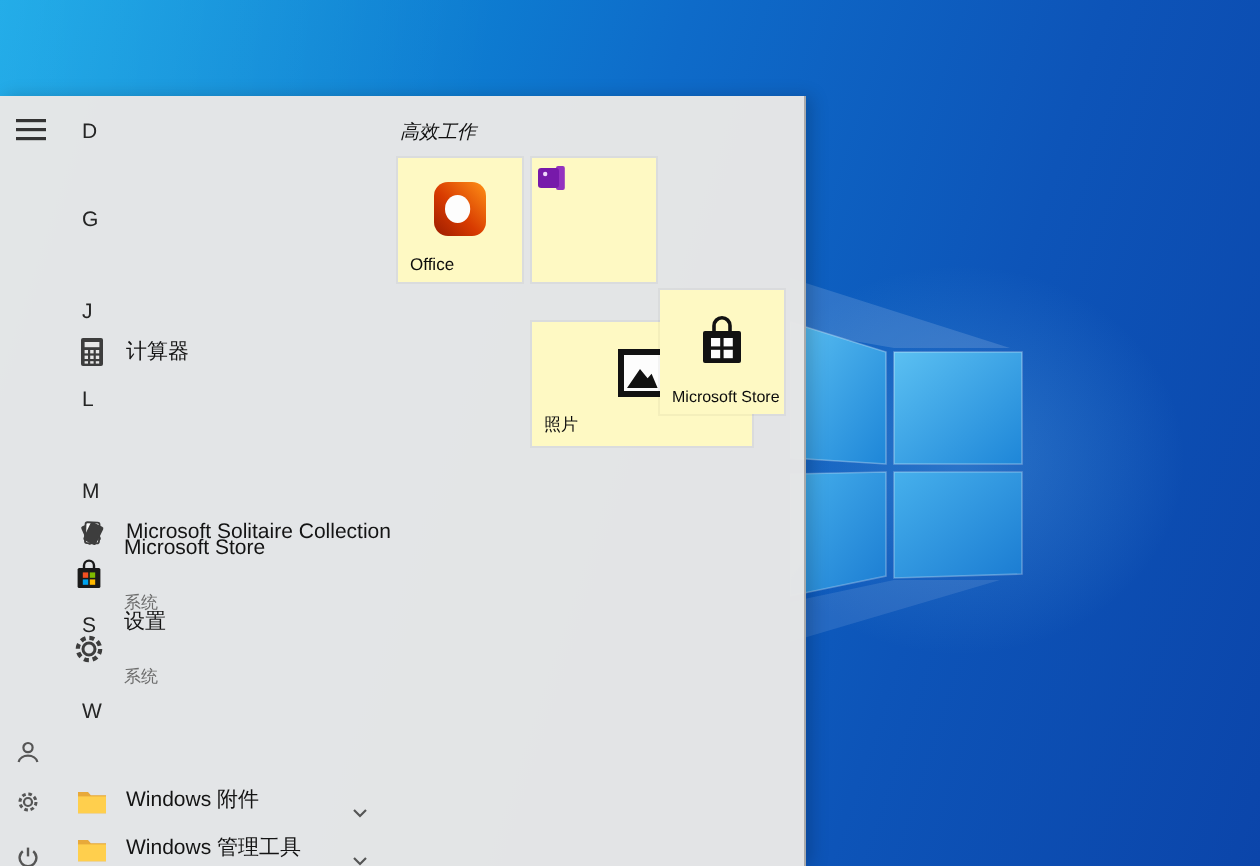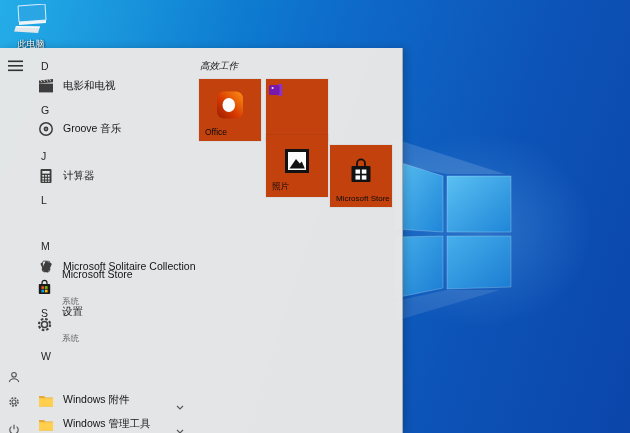--- a/index.html
+++ b/index.html
@@ -44,31 +44,31 @@
   .app-row2{position:absolute;left:32px;width:164px;height:23px;cursor:pointer;display:flex;align-items:center;}
   .app-row2 .aicon{width:18px;height:18px;margin-left:4px;flex:0 0 18px;}
   .app-row2 .atext{margin-left:8px;line-height:10px;}
   .app-row2 .alabel{font-size:10.5px;color:#141414;white-space:nowrap;display:block;}
   .app-row2 .asub{font-size:8.5px;color:#6d6d6d;display:block;margin-top:17px;}
   .chev{position:absolute;left:174px;top:5px;}
   .folder-row .chev{left:144px;}
   
   .tile-group-label{position:absolute;left:200px;top:12px;font-size:9.5px;color:#111;font-style:italic;}
   .tile{
-    position:absolute;width:62px;height:62px;background:#c2410c;cursor:pointer;
+    position:absolute;width:62px;height:62px;background:#fef9c3;cursor:pointer;
     box-shadow:0 0 0 1px rgba(0,0,0,0.04);
   }
   .tile .tlabel{
     position:absolute;left:6px;bottom:4px;font-size:8.5px;color:#0c0c0c;white-space:nowrap;
   }
   .tile .center-ic{position:absolute;left:50%;top:45%;transform:translate(-50%,-50%);}
   .mini-ic{position:absolute;left:3px;top:3px;}
   .t-office{left:199px;top:31px;}
   .t-onenote{left:266px;top:31px;}
-  .t-photos{left:266px;top:87px;}
+  .t-photos{left:266px;top:113px;padding-left:48px;}
   .t-store{left:330px;top:97px;}
 </style>
 </head>
 <body>
 
 <div class="screen">
 
   <div class="wall-glow"></div>
   <div class="top-beam"></div>
 
@@ -86,29 +86,20 @@
 
     <polygon points="0,14 110,49 52,49 0,40" fill="rgba(255,255,255,0.14)"></polygon>
     <polygon points="0,196 105,165 52,165 0,176" fill="rgba(255,255,255,0.10)"></polygon>
 
     <polygon points="0,36 48,51 48,107 0,104" fill="url(#pg1)" stroke="rgba(255,255,255,0.30)" stroke-width="0.8"></polygon>
     <polygon points="52,51 116,51 116,107 52,107" fill="url(#pg1)" stroke="rgba(255,255,255,0.30)" stroke-width="0.8"></polygon>
     <polygon points="0,112 48,111 48,163 0,173" fill="url(#pg2)" stroke="rgba(255,255,255,0.28)" stroke-width="0.8"></polygon>
     <polygon points="52,111 116,111 116,162 52,164" fill="url(#pg2)" stroke="rgba(255,255,255,0.28)" stroke-width="0.8"></polygon>
   </svg>
 
-  <div class="desktop-icon">
-    <svg width="34" height="30" viewBox="0 0 34 30">
-      <polygon points="4,2 31,0 32,16 5,18" fill="#2ba6e4" stroke="#d8eefb" stroke-width="1"></polygon>
-      <polygon points="5,18 32,16 32,19 5,21" fill="#eef4f8"></polygon>
-      <polygon points="2,22 26,22.5 24,29 0,27.5" fill="#e2e7ea"></polygon>
-      <polygon points="2,22 26,22.5 25.5,24 1.6,23.4" fill="#f4f7f9"></polygon>
-    </svg>
-    <div class="dlabel">此电脑</div>
-  </div>
 
   <div class="start-menu">
 
     <div class="rail-btn" style="top:10px">
       <svg width="16" height="12" viewBox="0 0 16 12">
         <rect x="0" y="0.5" width="15" height="1.6" fill="#333"></rect>
         <rect x="0" y="5" width="15" height="1.6" fill="#333"></rect>
         <rect x="0" y="9.5" width="15" height="1.6" fill="#333"></rect>
       </svg>
     </div>
@@ -126,43 +117,23 @@
     </div>
     <div class="rail-btn" style="top:374px">
       <svg width="12" height="12" viewBox="0 0 12 12">
         <path d="M6,0.8 v4.4" stroke="#555" stroke-width="1.2" fill="none"></path>
         <path d="M3.4,2.6 a4.2,4.2 0 1 0 5.2,0" fill="none" stroke="#555" stroke-width="1.2"></path>
       </svg>
     </div>
 
     <div class="section-letter" style="top:11px">D</div>
 
-    <div class="app-row" style="top:29px">
-      <span class="aicon">
-        <svg width="16" height="16" viewBox="0 0 16 16">
-          <polygon points="1,2.6 15,1 15,4.2 1,5.4" fill="#3d3d3d"></polygon>
-          <path d="M2.5,2.2 l1.2,2 M5.5,1.9 l1.2,2 M8.5,1.6 l1.2,2 M11.5,1.3 l1.2,2" stroke="#e7e7e7" stroke-width="0.9"></path>
-          <rect x="1" y="5.6" width="14" height="8.8" fill="#3d3d3d"></rect>
-        </svg>
-      </span>
-      <span class="alabel">电影和电视</span>
-    </div>
 
     <div class="section-letter" style="top:55px">G</div>
 
-    <div class="app-row" style="top:72px">
-      <span class="aicon">
-        <svg width="16" height="16" viewBox="0 0 16 16">
-          <circle cx="8" cy="8" r="6.2" fill="none" stroke="#3d3d3d" stroke-width="1.5"></circle>
-          <circle cx="8" cy="8" r="2.4" fill="#3d3d3d"></circle>
-          <circle cx="8" cy="8" r="0.7" fill="#e7e7e7"></circle>
-        </svg>
-      </span>
-      <span class="alabel">Groove 音乐</span>
-    </div>
 
     <div class="section-letter" style="top:101px">J</div>
 
     <div class="app-row" style="top:119px">
       <span class="aicon">
         <svg width="16" height="16" viewBox="0 0 16 16">
           <rect x="2.5" y="1" width="11" height="14" rx="1" fill="#3d3d3d"></rect>
           <rect x="4.3" y="3" width="7.4" height="2.6" fill="#e7e7e7"></rect>
           <g fill="#e7e7e7">
             <rect x="4.3" y="7" width="1.7" height="1.7"></rect>

